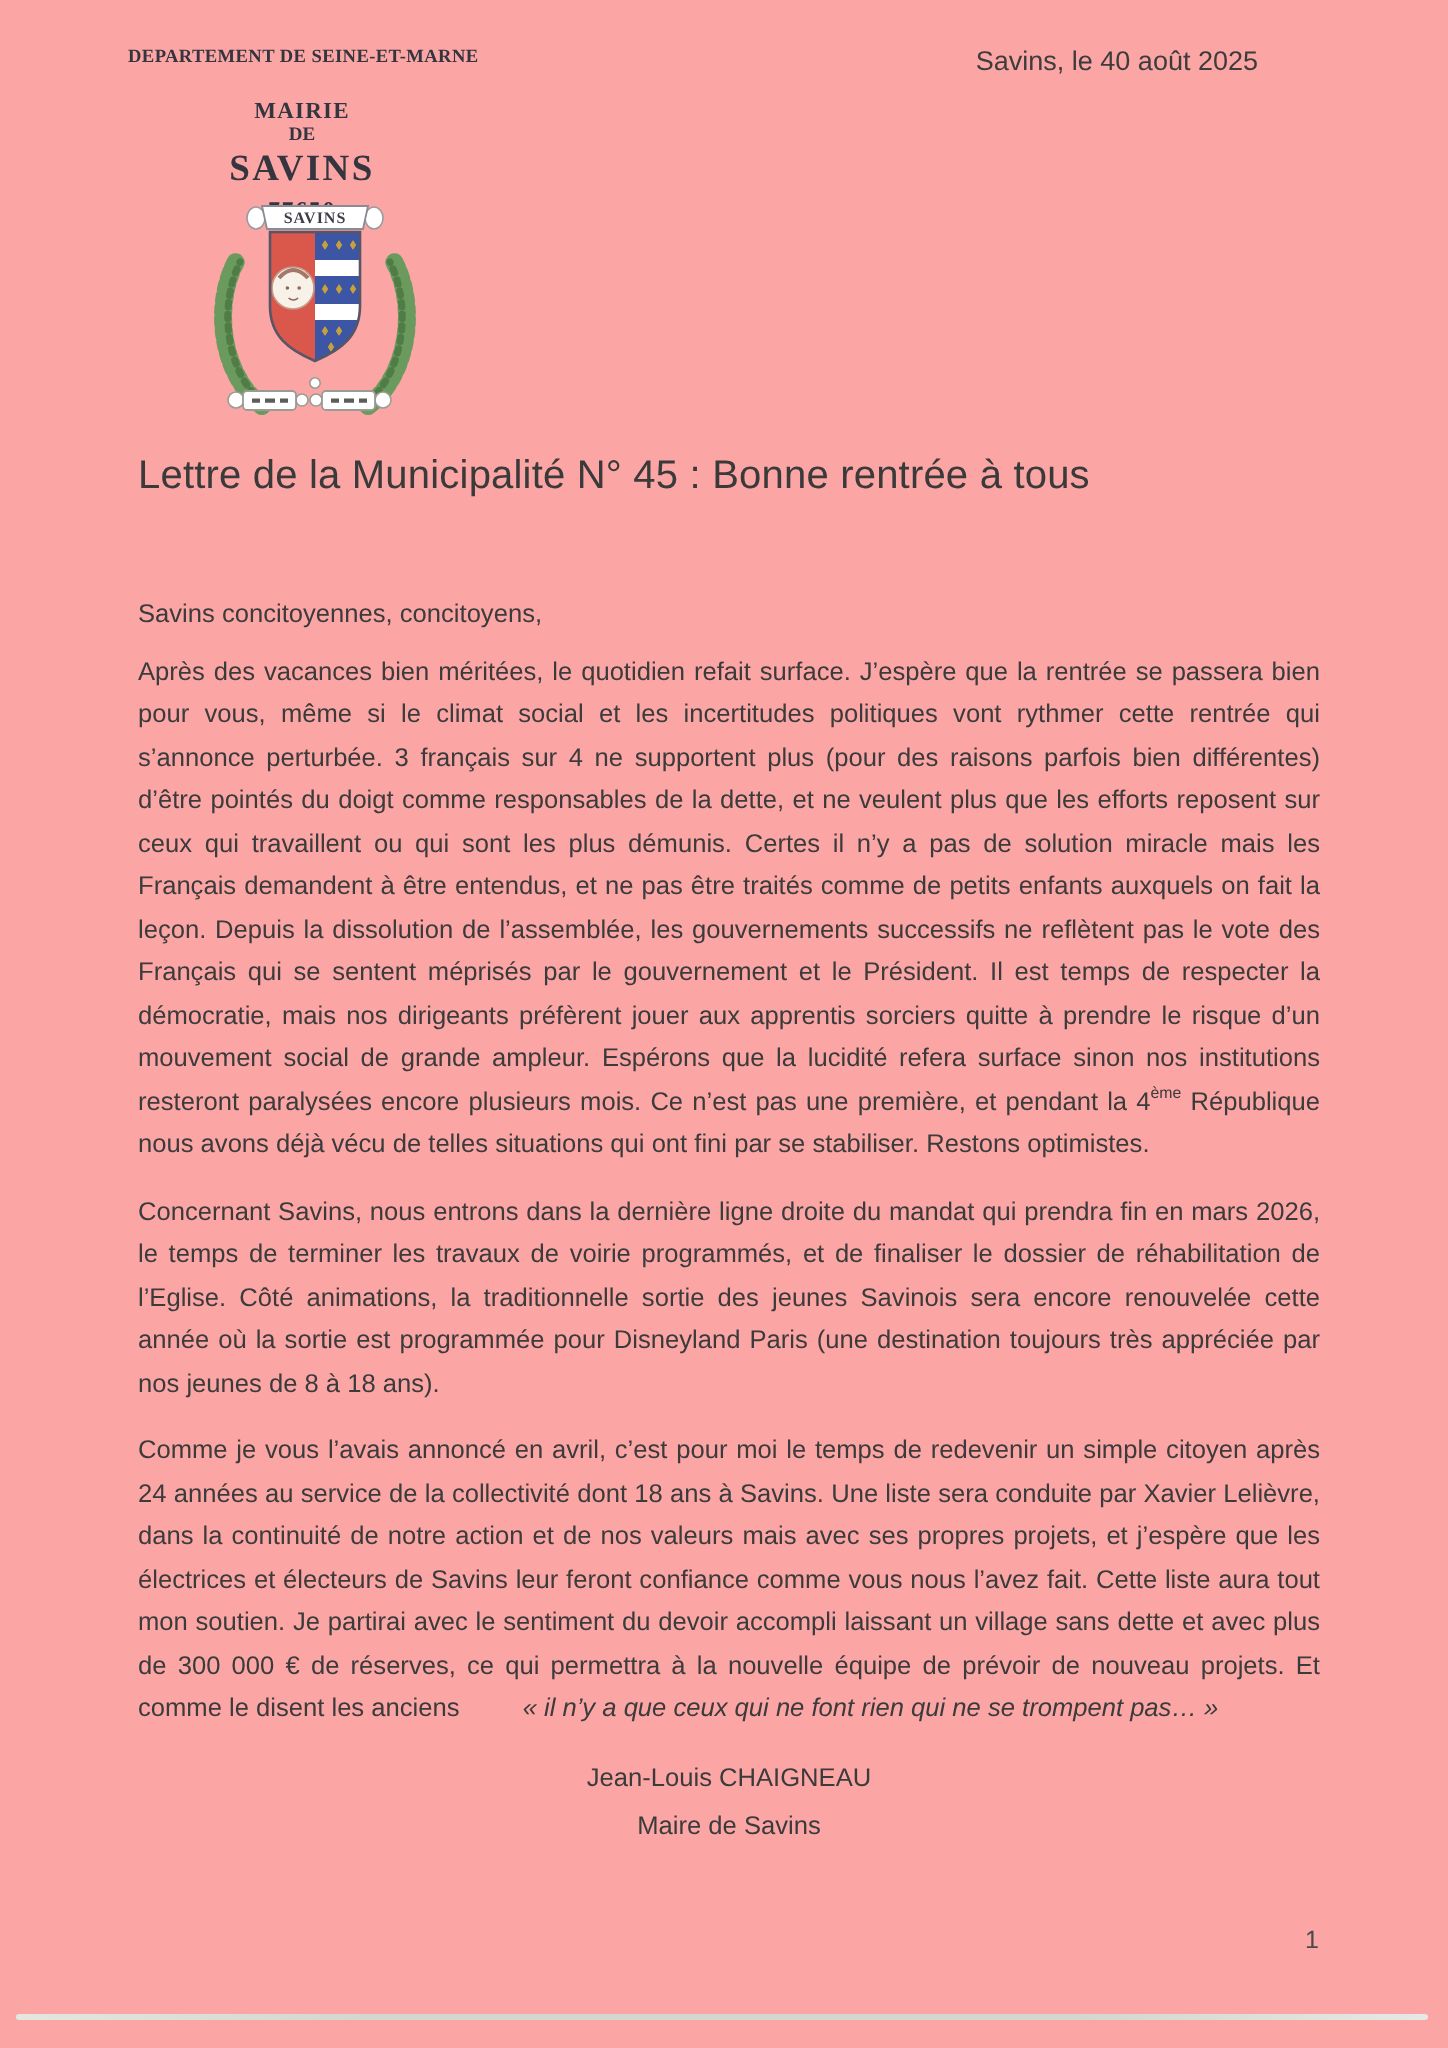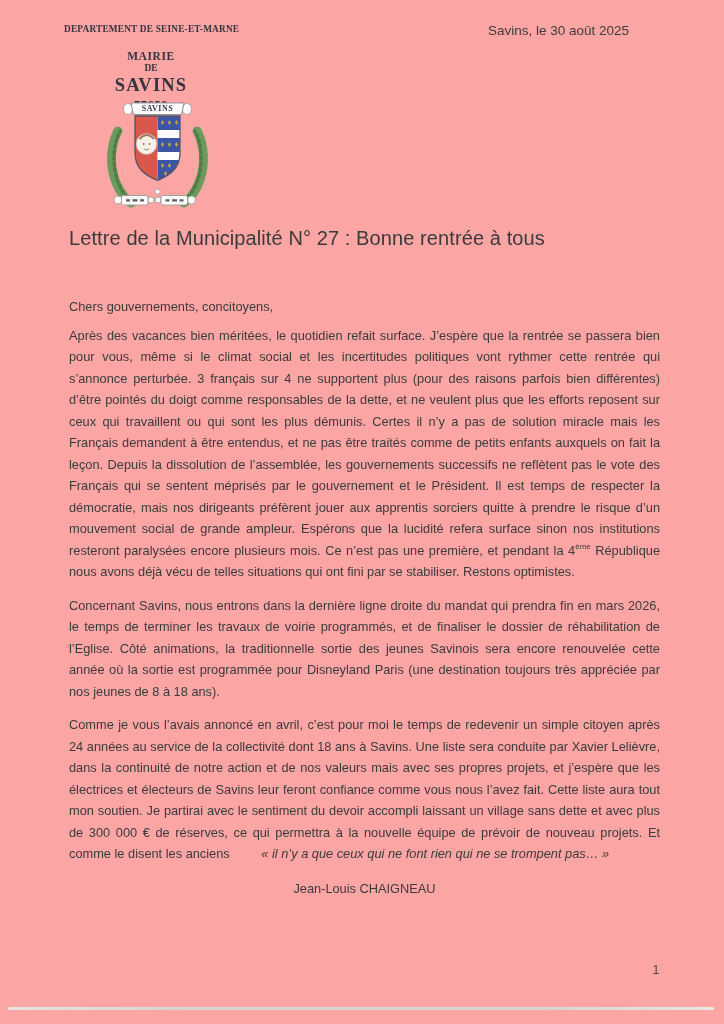--- a/index.html
+++ b/index.html
@@ -63,21 +63,21 @@
 <div class="page">
 
   <div class="letterhead">
     <div class="lh-dept">DEPARTEMENT DE SEINE-ET-MARNE</div>
     <div class="lh-mairie">MAIRIE</div>
     <div class="lh-de">DE</div>
     <div class="lh-town">SAVINS</div>
     <div class="lh-cp">77650</div>
   </div>
 
-  <div class="date-line">Savins, le 30 août 2025</div>
+  <div class="date-line">Savins, le 40 août 2025</div>
 
   <div class="crest">
     <svg viewBox="0 0 113 119" width="113" height="119">
 
       <g fill="none" stroke-linecap="round">
         <path d="M30,104 C9,88 5,52 18,30" stroke="#6b9a5e" stroke-width="9" stroke-dasharray="3.2 2.6"></path>
         <path d="M83,104 C104,88 108,52 95,30" stroke="#6b9a5e" stroke-width="9" stroke-dasharray="3.2 2.6"></path>
         <path d="M30,102 C12,87 8,54 19,32" stroke="#4f7d45" stroke-width="3.5" stroke-dasharray="2.2 3.6"></path>
         <path d="M83,102 C101,87 105,54 94,32" stroke="#4f7d45" stroke-width="3.5" stroke-dasharray="2.2 3.6"></path>
       </g>
@@ -130,32 +130,33 @@
         <circle cx="57" cy="101" r="3" fill="#fff" stroke="#9b9b95" stroke-width="0.8"></circle>
         <circle cx="90.5" cy="101" r="4" fill="#fff" stroke="#9b9b95" stroke-width="0.8"></circle>
         <rect x="20.5" y="96.5" width="26.5" height="9.5" rx="2" fill="#fff" stroke="#9b9b95" stroke-width="0.9"></rect>
         <rect x="60" y="96.5" width="26.5" height="9.5" rx="2" fill="#fff" stroke="#9b9b95" stroke-width="0.9"></rect>
         <path d="M25,101.3 h4 M31.5,101.3 h5 M39,101.3 h4" stroke="#5c5c5c" stroke-width="2.2"></path>
         <path d="M64.5,101.3 h4 M71,101.3 h5 M78.5,101.3 h4" stroke="#5c5c5c" stroke-width="2.2"></path>
       </g>
     </svg>
   </div>
 
-  <h1 class="title">Lettre de la Municipalité N° 27 : Bonne rentrée à tous</h1>
+  <h1 class="title">Lettre de la Municipalité N° 45 : Bonne rentrée à tous</h1>
 
   <div class="content">
-    <p class="salutation">Chers gouvernements, concitoyens,</p>
+    <p class="salutation">Savins concitoyennes, concitoyens,</p>
 
     <p class="para"><span>Après des vacances bien méritées, le quotidien refait surface. J’espère que la rentrée se passera bien pour vous, même si le climat social et les incertitudes politiques vont rythmer cette rentrée qui s’annonce perturbée. 3 français sur 4 ne supportent plus (pour des raisons parfois bien différentes) d’être pointés du doigt comme responsables de la dette, et ne veulent plus que les efforts reposent sur ceux qui travaillent ou qui sont les plus démunis. Certes il n’y a pas de solution miracle mais les Français demandent à être entendus, et ne pas être traités comme de petits enfants auxquels on fait la leçon. Depuis la dissolution de l’assemblée, les gouvernements successifs ne reflètent pas le vote des Français qui se sentent méprisés par le gouvernement et le Président. Il est temps de respecter la démocratie, mais nos dirigeants préfèrent jouer aux apprentis sorciers quitte à prendre le risque d’un mouvement social de grande ampleur. Espérons que la lucidité refera surface sinon nos institutions resteront paralysées encore plusieurs mois. Ce n’est pas une première, et pendant la 4</span><sup>ème</sup><span> République nous avons déjà vécu de telles situations qui ont fini par se stabiliser. Restons optimistes.</span></p>
 
     <p class="para">Concernant Savins, nous entrons dans la dernière ligne droite du mandat qui prendra fin en mars 2026, le temps de terminer les travaux de voirie programmés, et de finaliser le dossier de réhabilitation de l’Eglise. Côté animations, la traditionnelle sortie des jeunes Savinois sera encore renouvelée cette année où la sortie est programmée pour Disneyland Paris (une destination toujours très appréciée par nos jeunes de 8 à 18 ans).</p>
 
     <p class="para"><span>Comme je vous l’avais annoncé en avril, c’est pour moi le temps de redevenir un simple citoyen après 24 années au service de la collectivité dont 18 ans à Savins. Une liste sera conduite par Xavier Lelièvre, dans la continuité de notre action et de nos valeurs mais avec ses propres projets, et j’espère que les électrices et électeurs de Savins leur feront confiance comme vous nous l’avez fait. Cette liste aura tout mon soutien. Je partirai avec le sentiment du devoir accompli laissant un village sans dette et avec plus de 300 000 € de réserves, ce qui permettra à la nouvelle équipe de prévoir de nouveau projets. Et comme le disent les anciens </span><em>« il n’y a que ceux qui ne font rien qui ne se trompent pas… »</em></p>
 
     <div class="signature">
       <div>Jean-Louis CHAIGNEAU</div>
+      <div>Maire de Savins</div>
     </div>
   </div>
 
   <div class="page-number">1</div>
   <div class="scan-line"></div>
 
 </div>
 
 </body></html>

